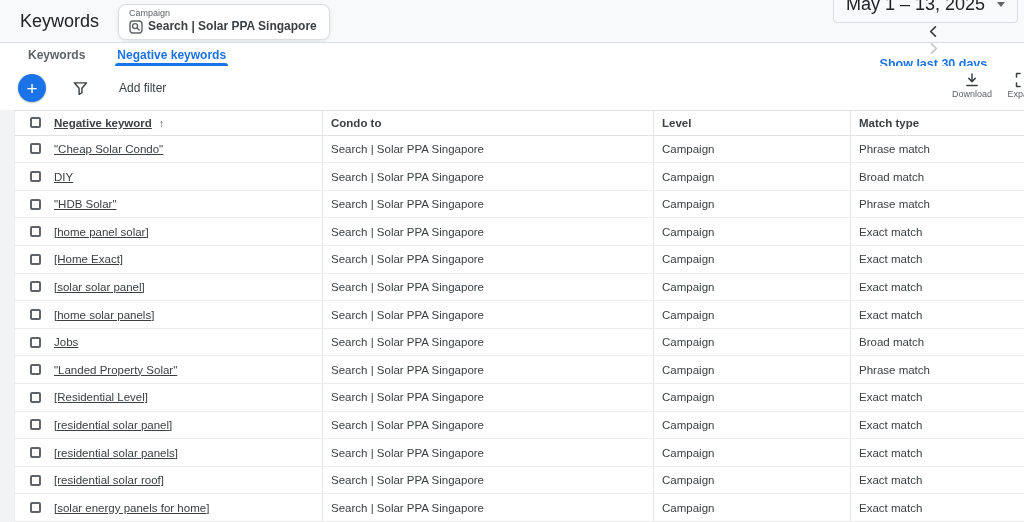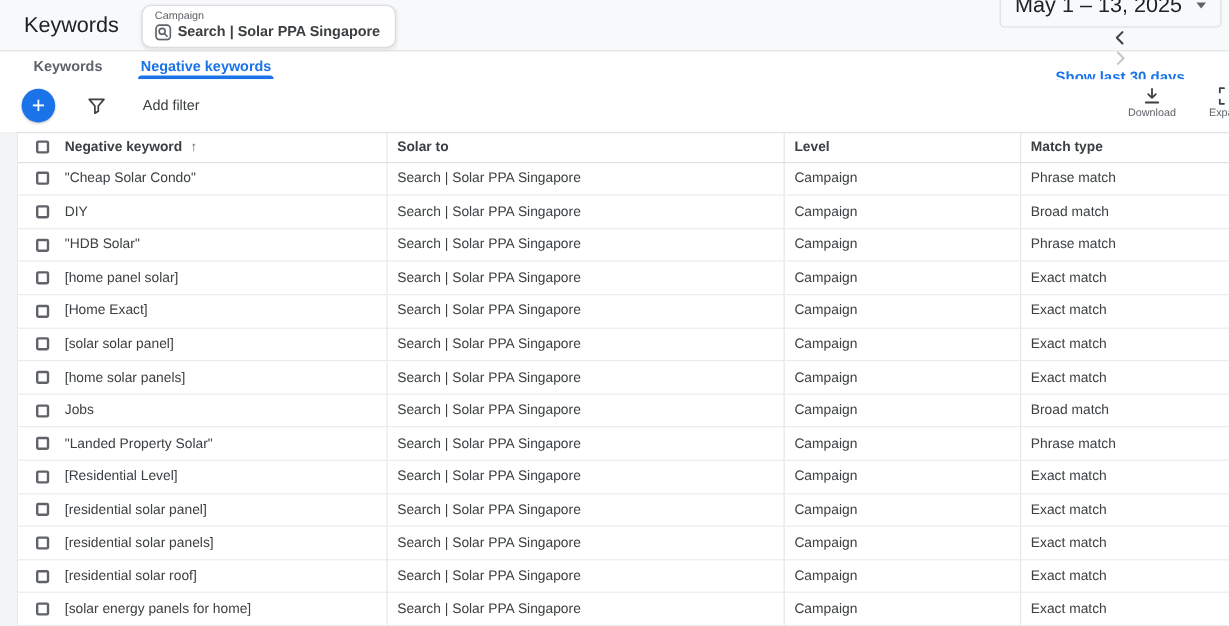--- a/index.html
+++ b/index.html
@@ -63,38 +63,38 @@
     font-size:19px; font-weight:400; line-height:1; cursor:pointer;
     box-shadow:0 1px 2px rgba(60,64,67,.3);
   }
   .funnel { margin-left:26px; cursor:pointer; display:flex; align-items:center; }
   .add-filter { margin-left:30px; font-size:12px; color:#3c4043; cursor:pointer; }
   .tool-right {
     position:absolute; top:6px; display:flex; flex-direction:column; align-items:center;
     gap:1px; cursor:pointer;
   }
   .tool-right .t-label { font-size:9px; color:#5f6368; white-space:nowrap; }
-  .tool-download { right:44px; }
+  .tool-download { right:32px; }
   .tool-expand { right:-14px; }
 
   
   .content { position:absolute; top:110px; left:0; right:0; bottom:0; display:flex; background:#f1f3f4; }
   .gutter { width:14px; background:#f1f3f4; }
   .table { flex:1; background:#fff; border-top:1px solid #e0e0e0; border-left:1px solid #e8eaed; display:flex; flex-direction:column; }
   .thead, .trow { display:grid; grid-template-columns:308px 331px 197px 1fr; }
   .thead {
     height:26px; border-bottom:1px solid #e0e0e0;
     font-size:11.5px; font-weight:700; color:#3c4043;
   }
   .trow { height:27.6px; border-bottom:1px solid #ececec; font-size:11.5px; color:#3c4043; }
   .cell { display:flex; align-items:center; overflow:hidden; white-space:nowrap; }
   .c1 { padding-left:15px; border-right:1px solid #e6e6e6; }
   .c2, .c3 { padding-left:8px; border-right:1px solid #e6e6e6; }
   .c4 { padding-left:8px; }
-  .kw-text { margin-left:13px; }
+  .kw-text { margin-left:13px;text-decoration:underline; }
   .sort-arrow { margin-left:7px; color:#5f6368; font-weight:400; font-size:11px; }
   .checkbox {
     width:11px; height:11px; border:2px solid #5f6368; border-radius:2px; background:#fff;
     flex:0 0 auto; cursor:pointer;
   }
 </style>
 </head>
 <body>
 
 <div class="topband">
@@ -171,21 +171,21 @@
 
 <div class="content">
   <div class="gutter"></div>
   <div class="table">
     <div class="thead">
       <div class="cell c1">
         <span class="checkbox"></span>
         <span class="kw-text">Negative keyword</span>
         <span class="sort-arrow">↑</span>
       </div>
-      <div class="cell c2">Solar to</div>
+      <div class="cell c2">Condo to</div>
       <div class="cell c3">Level</div>
       <div class="cell c4">Match type</div>
     </div>
     <div>
   <div class="trow">
     <div class="cell c1">
       <span class="checkbox"></span>
       <span class="kw-text">"Cheap Solar Condo"</span>
     </div>
     <div class="cell c2">Search | Solar PPA Singapore</div>

